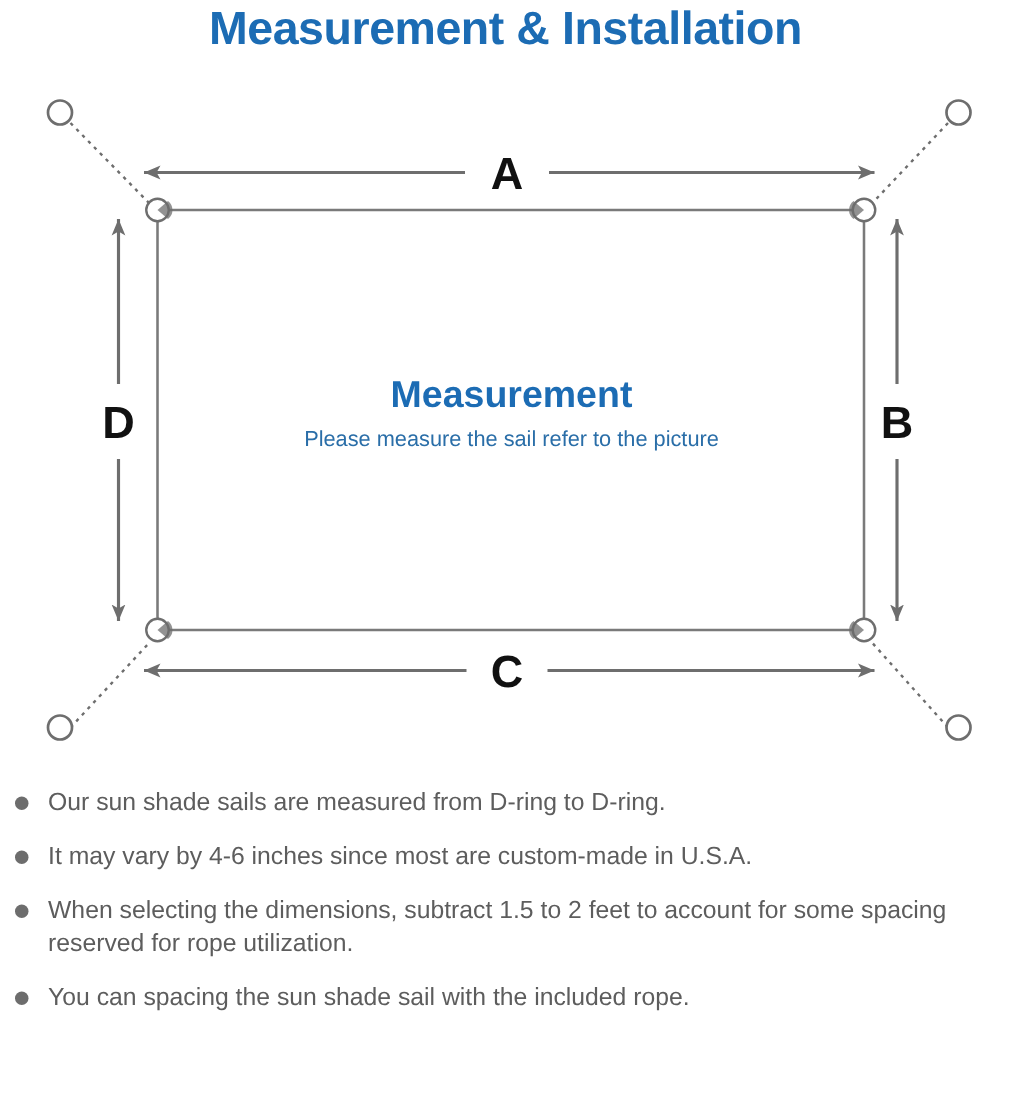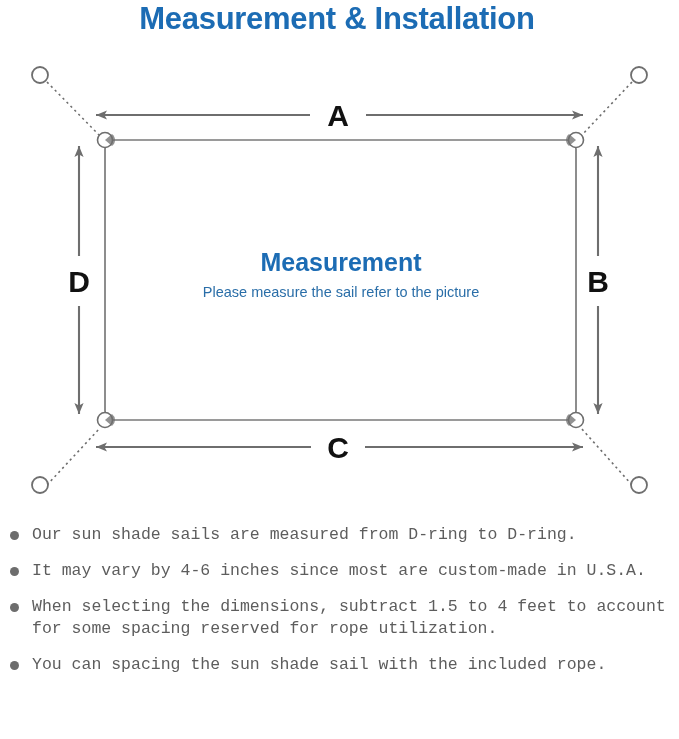--- a/index.html
+++ b/index.html
@@ -54,21 +54,20 @@
     border-radius: 50%;
     background: #6d6d6d;
     margin-top: 7px;
     margin-right: 13px;
   }
   .bullet-text {
     flex: 1 1 auto;
     font-size: 16.5px;
     line-height: 22px;
     color: #5d5d5d;
-    font-family: Liberation Mono, monospace;
   }
   .diagram-label {
     font-family: "Liberation Sans", sans-serif;
     font-weight: bold;
     fill: #111111;
   }
   .center-title {
     font-family: "Liberation Sans", sans-serif;
     font-weight: bold;
     fill: #1c6cb4;
@@ -156,19 +155,19 @@
   <div class="bullet-row">
     <span class="bullet-dot"></span>
     <span class="bullet-text">Our sun shade sails are measured from D-ring to D-ring.</span>
   </div>
   <div class="bullet-row">
     <span class="bullet-dot"></span>
     <span class="bullet-text">It may vary by 4-6 inches since most are custom-made in U.S.A.</span>
   </div>
   <div class="bullet-row">
     <span class="bullet-dot"></span>
-    <span class="bullet-text">When selecting the dimensions, subtract 1.5 to 4 feet to account for some spacing reserved for rope utilization.</span>
+    <span class="bullet-text">When selecting the dimensions, subtract 1.5 to 2 feet to account for some spacing reserved for rope utilization.</span>
   </div>
   <div class="bullet-row">
     <span class="bullet-dot"></span>
     <span class="bullet-text">You can spacing the sun shade sail with the included rope.</span>
   </div>
 </div>
 
 </body></html>

